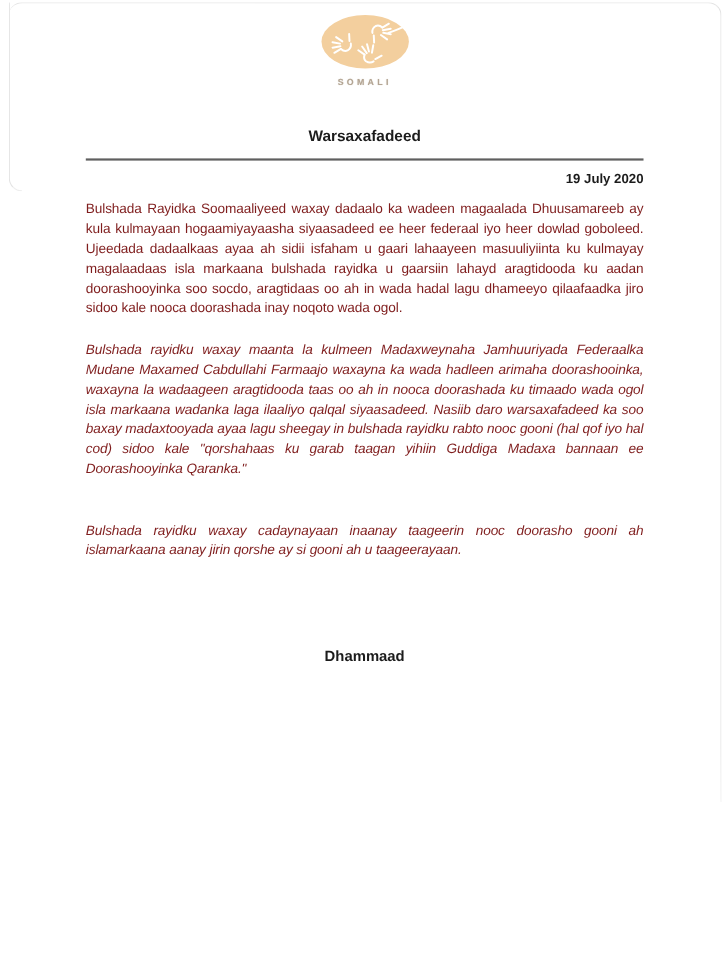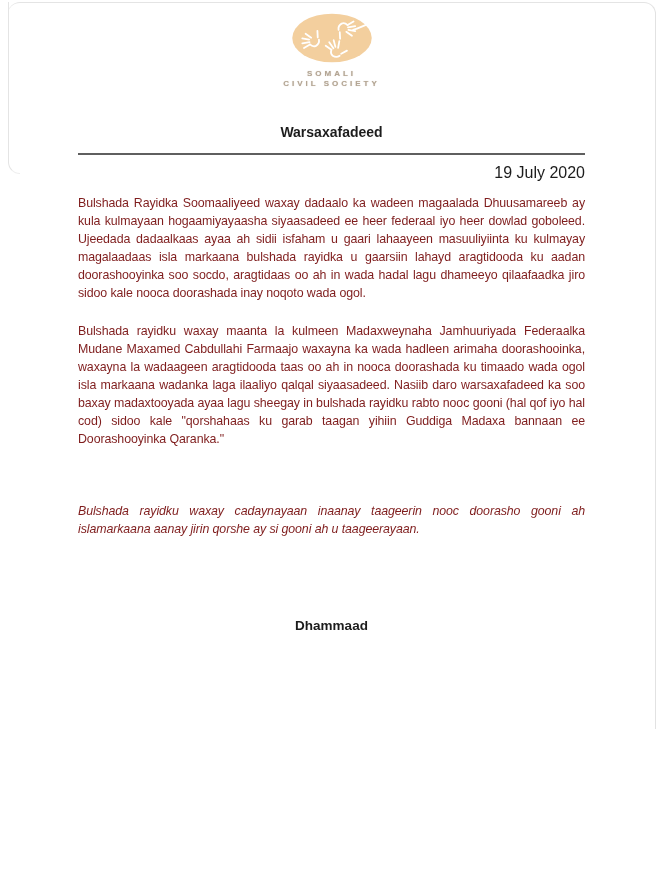--- a/index.html
+++ b/index.html
@@ -58,32 +58,32 @@
     padding-bottom: 13px;
   }
   .subtitle {
     text-align: center;
     font-size: 14px; font-weight: bold;
     color: #1c1c1c;
   }
   .date-line {
     margin-top: 9px;
     text-align: right;
-    font-size: 16px; font-weight: normal;
+    font-size: 12px; font-weight: bold;
     color: #1c1c1c;
   }
   .body-text p {
     font-size: 12.4px;
     line-height: 18px;
     letter-spacing: -0.1px;
     text-align: justify;
     color: #7f1d1d;
   }
   .body-text p.p1 { margin-top: 12px; margin-bottom: 20px; }
-  .body-text p.p2 { margin-bottom: 54px; }
+  .body-text p.p2 { margin-bottom: 38px; font-style: italic; }
   .body-text p.p3 { margin-bottom: 0; font-style: italic; }
   .doc-footer {
     margin-top: 80px;
     text-align: center;
     font-size: 13.5px; font-weight: bold;
     color: #1c1c1c;
   }
 </style>
 </head>
 <body>
@@ -124,21 +124,20 @@
             <path d="M-4,-6 L-7,-14"></path>
             <path d="M-1,-6 L-1,-15"></path>
             <path d="M2,-6 L5,-14"></path>
             <path d="M4,-3 L10,-9"></path>
             <path d="M3,5 L11,6"></path>
           </g>
         </g>
       </svg>
       <div class="logo-wordmark">
         <div>SOMALI</div>
-        <div>CIVIL SOCIETY</div>
       </div>
     </div>
 
 
     <div class="subtitle-wrap">
       <div class="subtitle">Warsaxafadeed</div>
     </div>
 
     <div class="date-line">19 July 2020</div>
 

